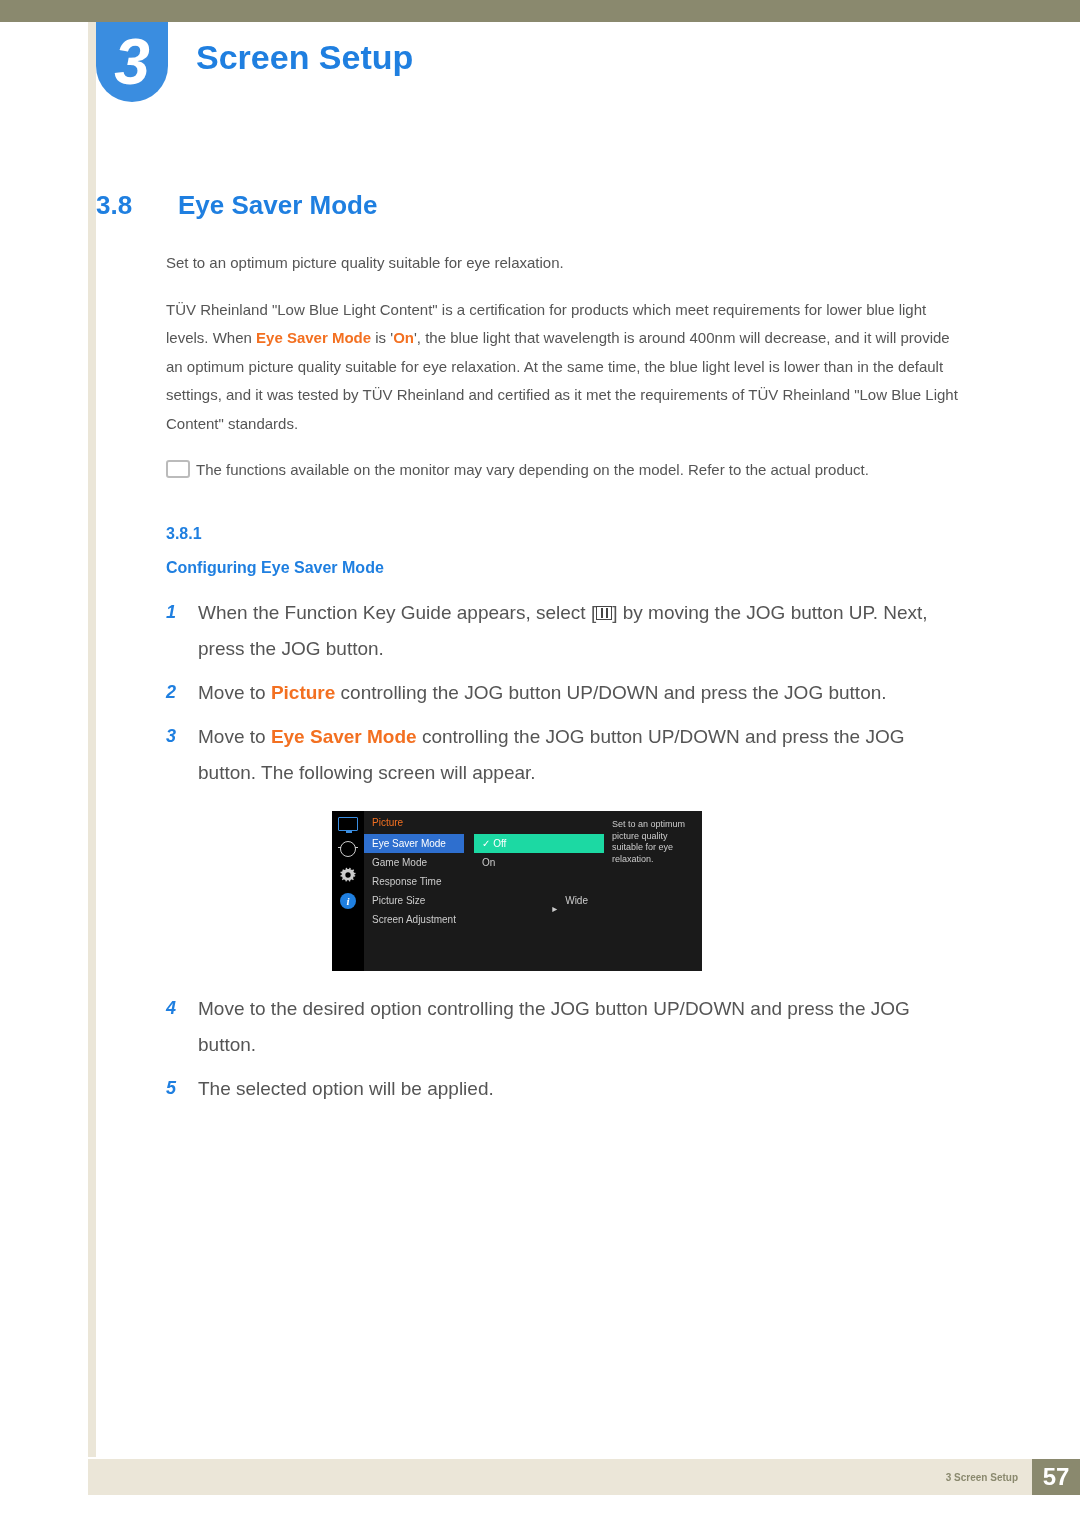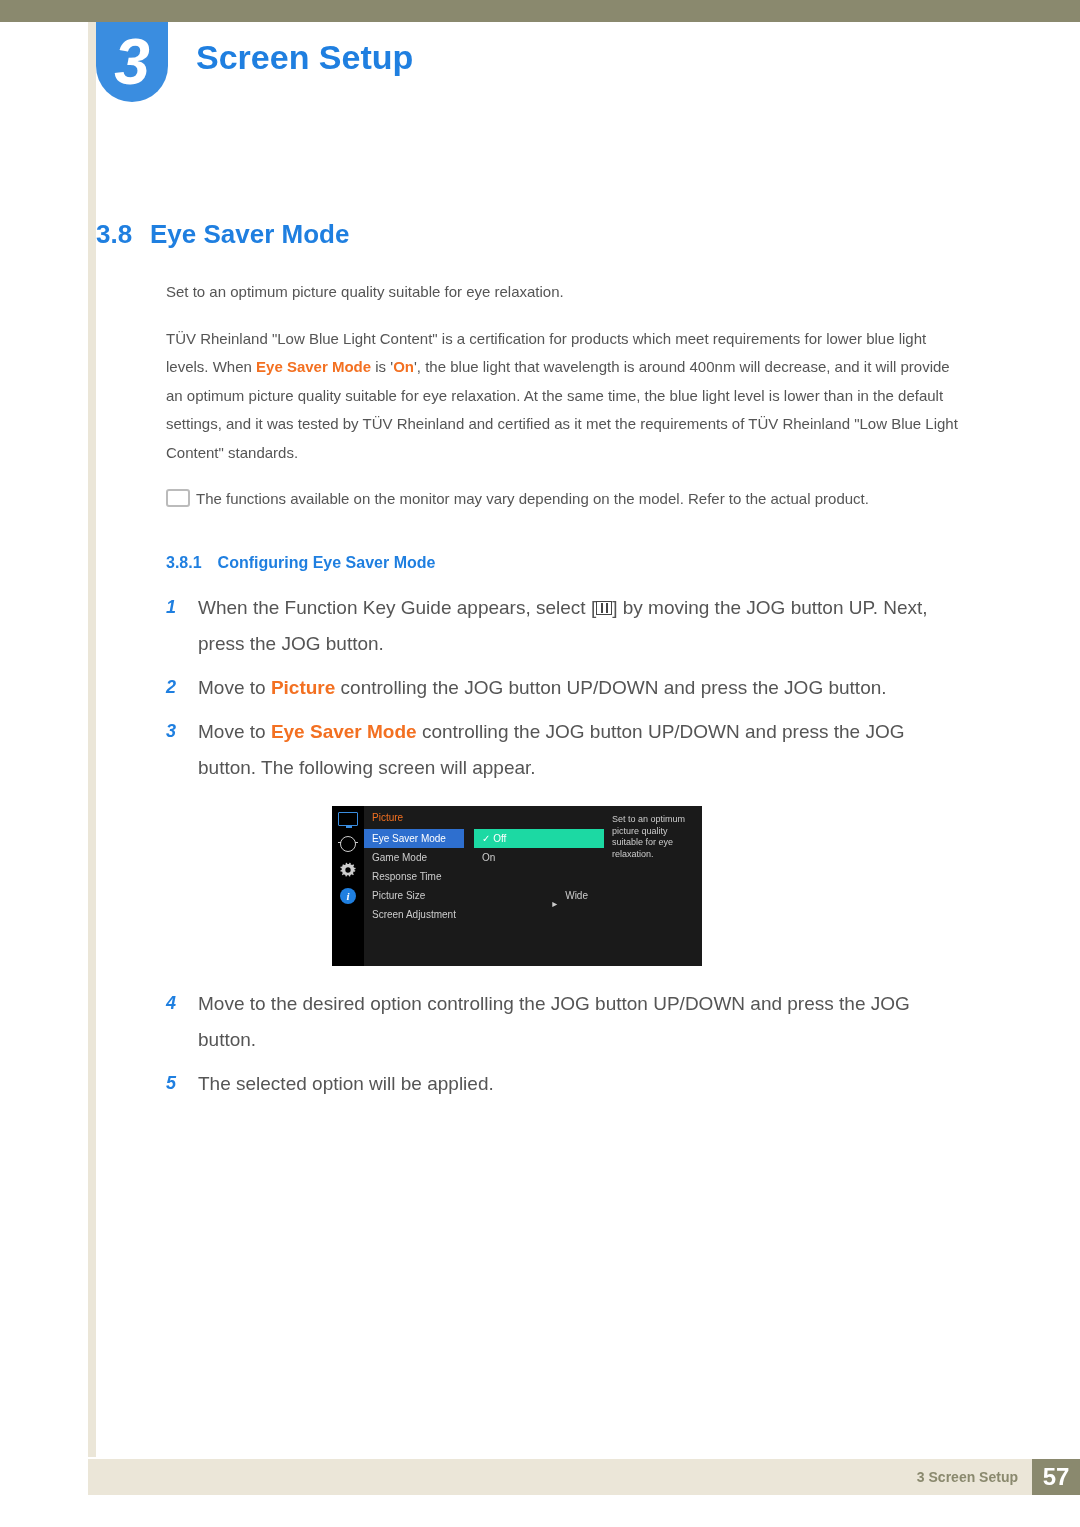--- a/index.html
+++ b/index.html
@@ -3,29 +3,29 @@
 <meta charset="utf-8">
 <style>
   * { box-sizing: border-box; margin: 0; padding: 0; }
   body { font-family: Arial, Helvetica, sans-serif; background: #fff; color: #444; width: 1080px; height: 1527px; position: relative; }
   .topbar { height: 22px; background: #8a896e; width: 100%; }
   .leftbar { position: absolute; left: 88px; top: 22px; width: 8px; height: 1435px; background: #ebe6d8; }
   .chapter-tab { position: absolute; left: 96px; top: 22px; width: 72px; height: 80px; background: #3a8de0; border-bottom-left-radius: 36px; border-bottom-right-radius: 36px; display:flex; align-items:center; justify-content:center; }
   .chapter-num { font-size: 64px; font-weight: bold; color:#fff; font-style: italic; }
   .chapter-title { position:absolute; left: 196px; top: 38px; font-size: 34px; color:#1f7fe0; font-weight:bold; }
   .content { position:absolute; left: 96px; top: 190px; width: 870px; }
-  .sec-row { display:flex; gap:4px; margin-bottom:28px;margin-top:29px; }
+  .sec-row { display:flex; gap:32px; margin-bottom:28px; }
   .sec-num { font-size: 26px; color:#1f7fe0; font-weight:bold; width:50px; }
   .sec-title { font-size: 26px; color:#1f7fe0; font-weight:bold; }
   .body-text { font-size:15px; color:#555; line-height:1.9; margin-left:70px; margin-bottom:18px; }
   .orange { color:#f37021; font-weight:bold; }
   .note-row { display:flex; gap:6px; margin-left:70px; margin-top:10px; margin-bottom:30px; align-items:flex-start; }
   .note-icon { width:24px; height:18px; border:2px solid #bbb; border-radius:3px; margin-top:4px; flex-shrink:0; }
   .note-text { font-size:15px; color:#555; line-height:1.9; }
-  .subsec-row { display:flex; gap:16px; margin-left:70px; margin-top:40px; margin-bottom:18px; }
+  .subsec-row { display:flex; gap:16px; margin-left:70px; margin-top:40px; margin-bottom:18px;flex-direction:column; }
   .subsec-num { font-size:16px; color:#1f7fe0; font-weight:bold; }
   .subsec-title { font-size:16px; color:#1f7fe0; font-weight:bold; }
   .step-row { display:flex; gap:18px; margin-left:70px; margin-bottom:8px; align-items:flex-start; }
   .step-num { font-size:18px; color:#1f7fe0; font-style:italic; font-weight:bold; width:14px; flex-shrink:0; line-height:1.9; }
   .step-text { font-size:19px; color:#555; line-height:1.9; }
   .menu-icon-inline { display:inline-block; width:16px; height:14px; border:1.5px solid #444; vertical-align:middle; position:relative; }
   .menu-icon-inline::before { content:""; position:absolute; left:4px; top:1px; width:1.5px; height:10px; background:#444; }
   .menu-icon-inline::after { content:""; position:absolute; left:9px; top:1px; width:1.5px; height:10px; background:#444; }
   .osd-wrap { margin:20px 0 20px 236px; }
   .osd { display:flex; width:370px; height:160px; background:#1a1a1a; font-size:10px; color:#ccc; }
@@ -43,21 +43,21 @@
   .osd-col2 { width:130px;margin-left:10px; }
   .osd-col3 { flex:1; padding:8px 8px; font-size:9px; line-height:1.3; color:#ccc; }
   .osd-header { font-size:10px; color:#f37021; padding:6px 8px; }
   .osd-row { padding:4px 8px; font-size:10px; color:#ccc; }
   .osd-row.sel1 { background:#2e6fcf; color:#fff; }
   .osd-row.sel2 { background:#1cd9a3; color:#fff; }
   .osd-row.sel2::before { content:"✓ "; }
   .osd-val { color:#ccc; float:right; margin-right:8px; }
   .arrow { color:#ccc; float:right; margin-right:8px; }
   .footer { position:absolute; bottom:32px; left:88px; right:0; height:36px; display:flex; align-items:stretch; }
-  .footer-bar { flex:1; background:#ebe6d8; display:flex; align-items:center; justify-content:flex-end; padding-right:14px; font-size:14px; color:#8a896e; font-weight:bold; }
+  .footer-bar { flex:1; background:#ebe6d8; display:flex; align-items:center; justify-content:flex-end; padding-right:14px; font-size:10px; color:#8a896e; font-weight:bold; }
   .footer-page { width:48px; background:#8a896e; display:flex; align-items:center; justify-content:center; font-size:24px; color:#fff; font-weight:bold; }
 </style>
 </head>
 <body>
 
 <div class="topbar"></div>
 <div class="leftbar"></div>
 
 <div class="chapter-tab">
   <span class="chapter-num">3</span>

